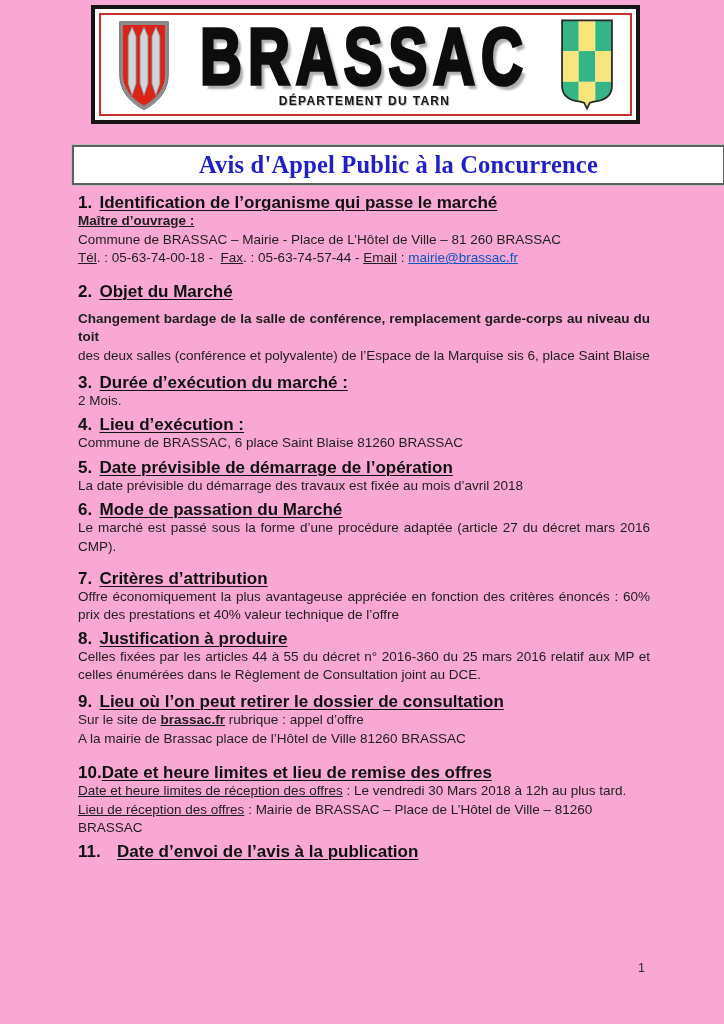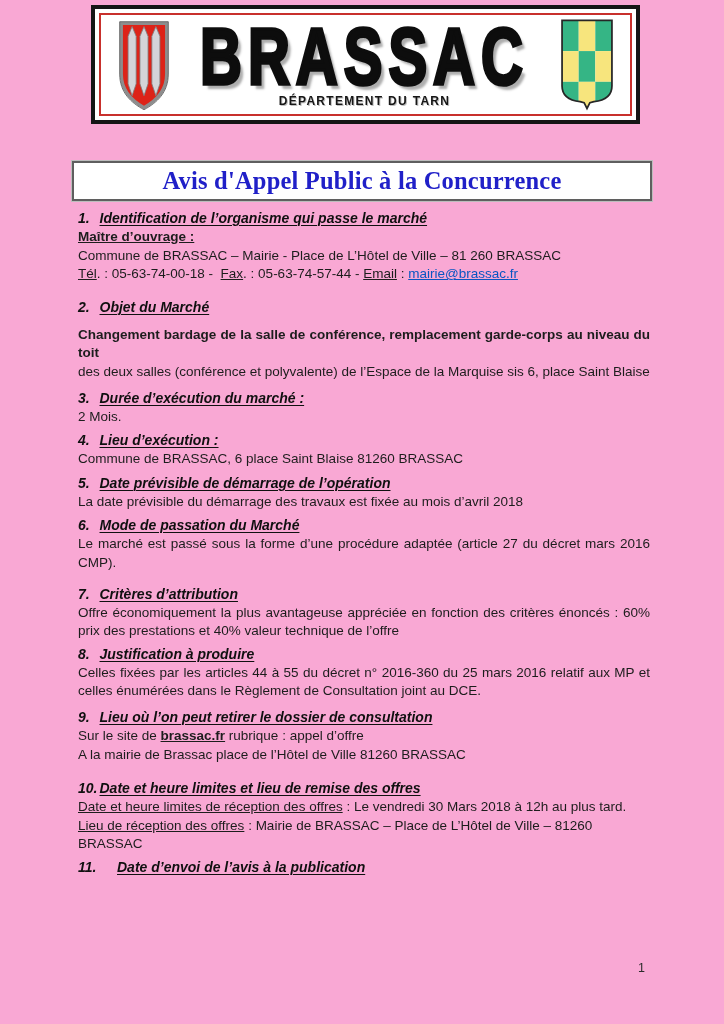--- a/index.html
+++ b/index.html
@@ -66,22 +66,22 @@
     text-shadow:1px 1px 0 #c0c0c0;
   }
   .pale{fill:#d4d4d8;stroke:#7d7d7d;stroke-width:1.5;}
   .shield-rim{fill:var(--shield-red);stroke:#8d8d8d;stroke-width:6;}
   .shield-edge{fill:none;stroke:#555;stroke-width:1.5;}
   .chk-g{fill:var(--check-green);}
   .chk-y{fill:var(--check-yellow);}
   .shield2-edge{fill:none;stroke:#262626;stroke-width:3;}
   
   .title-box{
-    width:580px;
-    margin:37px 0 0 -6px;
+    width:653px;
+    margin:21px 0 0 -6px;
     height:40px;
     border:2.5px solid #5f5f5f;
     outline:1px solid #bdbdbd;
     background:#fff;
     display:flex;align-items:center;justify-content:center;
   }
   .doc-title{
     font-family:"Liberation Serif","DejaVu Serif",serif;
     font-weight:bold;
     font-size:24.5px;
@@ -90,21 +90,21 @@
     white-space:nowrap;
   }
   
   .sections{margin-top:8px;font-size:13.5px;line-height:18.6px;}
   .sec{margin-top:5px;}
   .sec.mt14{margin-top:14px;}
   .sec.mt12{margin-top:12px;}
   .sec.mt7{margin-top:7px;}
   .sec.mt15{margin-top:15px;}
   .sec.mt4{margin-top:4px;}
-  .h{font-weight:bold;font-size:14px;line-height:19px;color:#101010;white-space:nowrap;font-style:italic;}
+  .h{font-weight:bold;font-size:17px;line-height:19px;color:#101010;white-space:nowrap;}
   .h .num{display:inline-block;min-width:21.5px;text-decoration:none;}
   .h.wide .num{min-width:39px;}
   .ht{text-decoration:underline;text-decoration-thickness:1.4px;text-underline-offset:2px;}
   .line{color:var(--ink);}
   .pre{white-space:pre-wrap;}
   .bu{font-weight:bold;text-decoration:underline;}
   .u{text-decoration:underline;}
   .jline{text-align:justify;text-align-last:justify;}
   .gap9{margin-top:9px;font-weight:bold;}
   .link{color:var(--link-blue);text-decoration:underline;cursor:pointer;text-align:center;}

